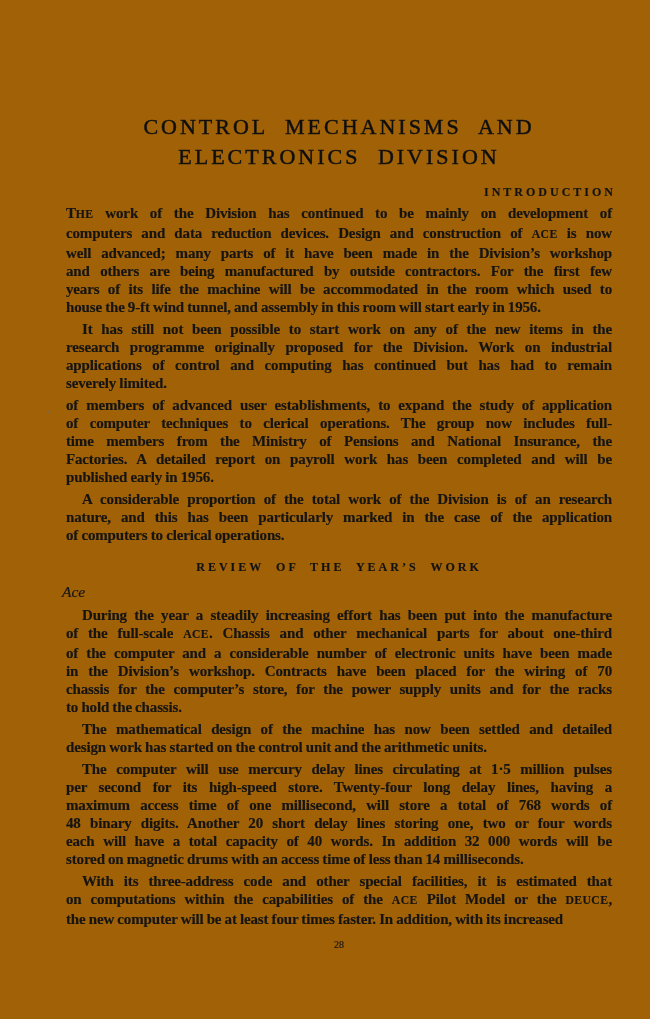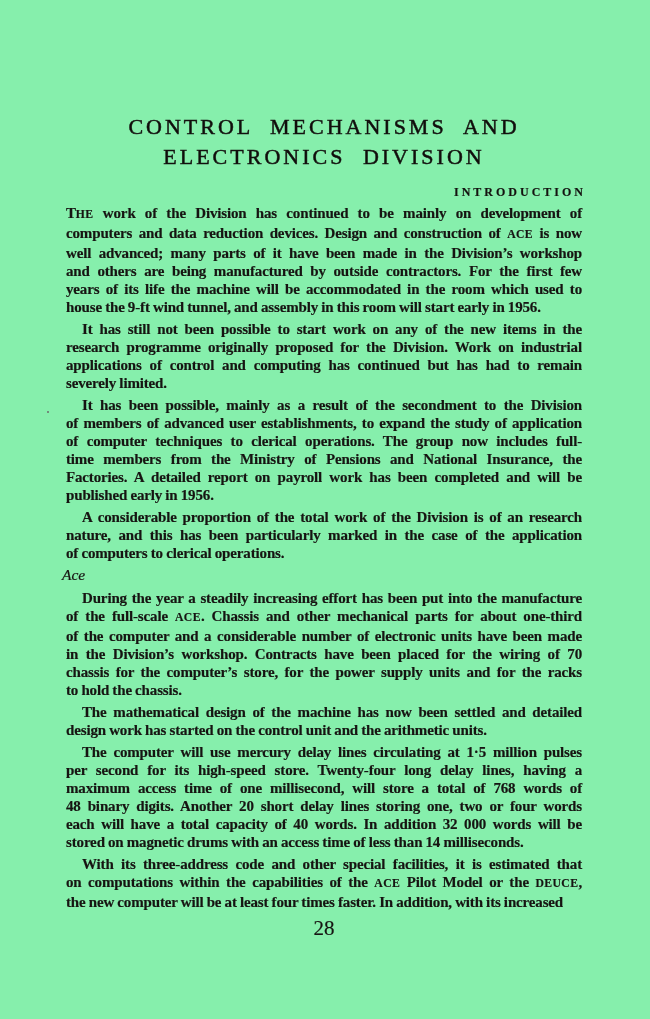--- a/index.html
+++ b/index.html
@@ -1,22 +1,22 @@
 <!DOCTYPE html>
 <html><head>
 <meta charset="utf-8">
 <style>
   html, body { margin: 0; padding: 0; background: #ffffff; }
   .page {
     position: relative;
     width: 650px;
     height: 1019px;
-    background: #86efac;
+    background: #a16207;
     box-sizing: border-box;
-    padding: 112px 64px 0 62px;
+    padding: 112px 34px 0 62px;
     font-family: "Liberation Serif", "DejaVu Serif", serif;
     font-size: 15px;
     line-height: 18px;
     color: #161412;
     -webkit-text-stroke: 0.18px #1a1814;
     overflow: hidden;
   }
   .title {
     margin: 0;
     text-align: center;
@@ -52,21 +52,21 @@
     text-align-last: justify;
     letter-spacing: -0.15px;
     word-spacing: -0.4px;
   }
   .line.last { text-align-last: left; }
   .line.indent { text-indent: 16px; }
   .sc { font-size: 0.78em; letter-spacing: 0.4px; }
   .page-number {
     text-align: center;
     margin-top: 8px;
-    font-size: 21px;
+    font-size: 10px;
   }
   .speck {
     position: absolute;
     left: 47px;
     top: 411px;
     width: 2px;
     height: 2px;
     background: #6b6b6b;
     border-radius: 50%;
   }
@@ -91,33 +91,33 @@
       <div class="line">years of its life the machine will be accommodated in the room which used to</div>
       <div class="line last">house the 9-ft wind tunnel, and assembly in this room will start early in 1956.</div>
     </div>
   <div class="para">
       <div class="line indent">It has still not been possible to start work on any of the new items in the</div>
       <div class="line">research programme originally proposed for the Division. Work on industrial</div>
       <div class="line">applications of control and computing has continued but has had to remain</div>
       <div class="line last">severely limited.</div>
     </div>
   <div class="para">
-      <div class="line indent">It has been possible, mainly as a result of the secondment to the Division</div>
       <div class="line">of members of advanced user establishments, to expand the study of application</div>
       <div class="line">of computer techniques to clerical operations. The group now includes full-</div>
       <div class="line">time members from the Ministry of Pensions and National Insurance, the</div>
       <div class="line">Factories. A detailed report on payroll work has been completed and will be</div>
       <div class="line last">published early in 1956.</div>
     </div>
   <div class="para">
       <div class="line indent">A considerable proportion of the total work of the Division is of an research</div>
       <div class="line">nature, and this has been particularly marked in the case of the application</div>
       <div class="line last">of computers to clerical operations.</div>
     </div>
 
+  <div class="kicker review-heading">REVIEW OF THE YEAR’S WORK</div>
 
   <div class="subheading">Ace</div>
 
   <div class="para">
       <div class="line indent">During the year a steadily increasing effort has been put into the manufacture</div>
       <div class="line">of the full-scale <span class="sc">ACE</span>. Chassis and other mechanical parts for about one-third</div>
       <div class="line">of the computer and a considerable number of electronic units have been made</div>
       <div class="line">in the Division’s workshop. Contracts have been placed for the wiring of 70</div>
       <div class="line">chassis for the computer’s store, for the power supply units and for the racks</div>
       <div class="line last">to hold the chassis.</div>

